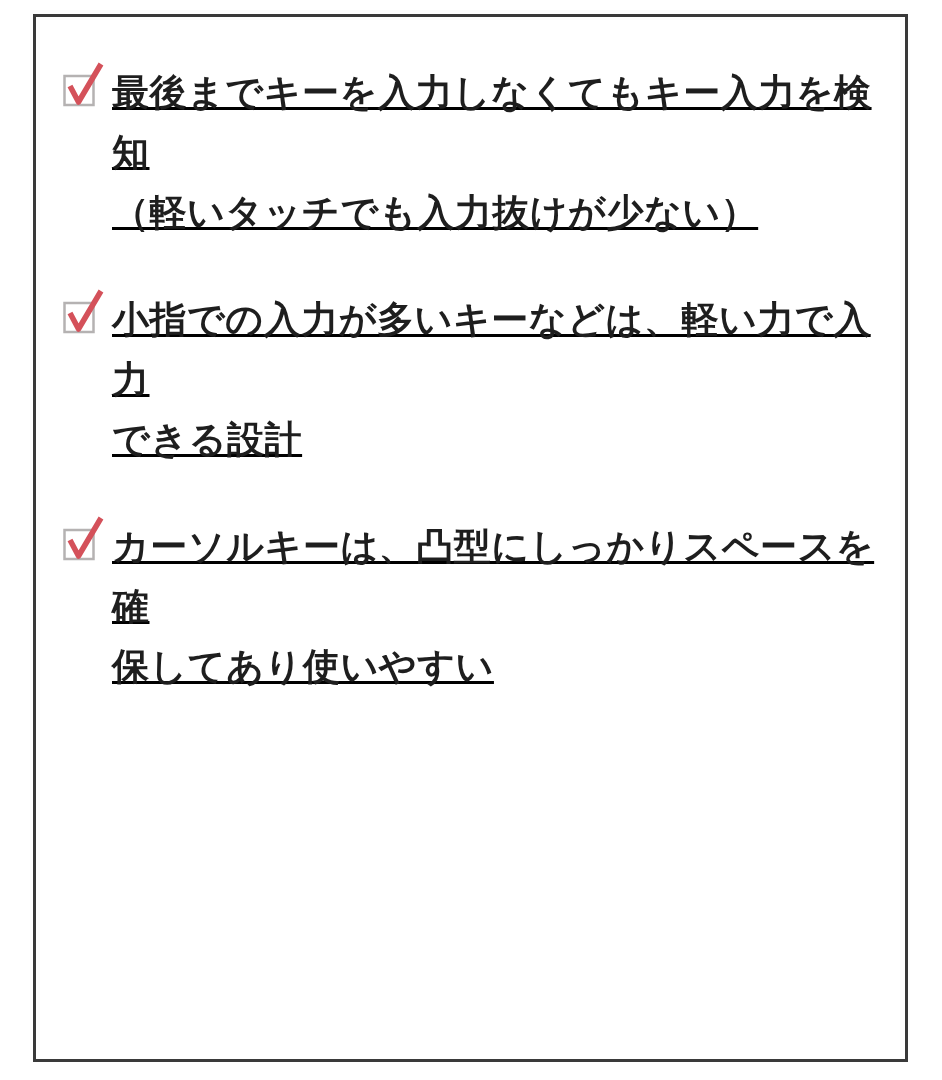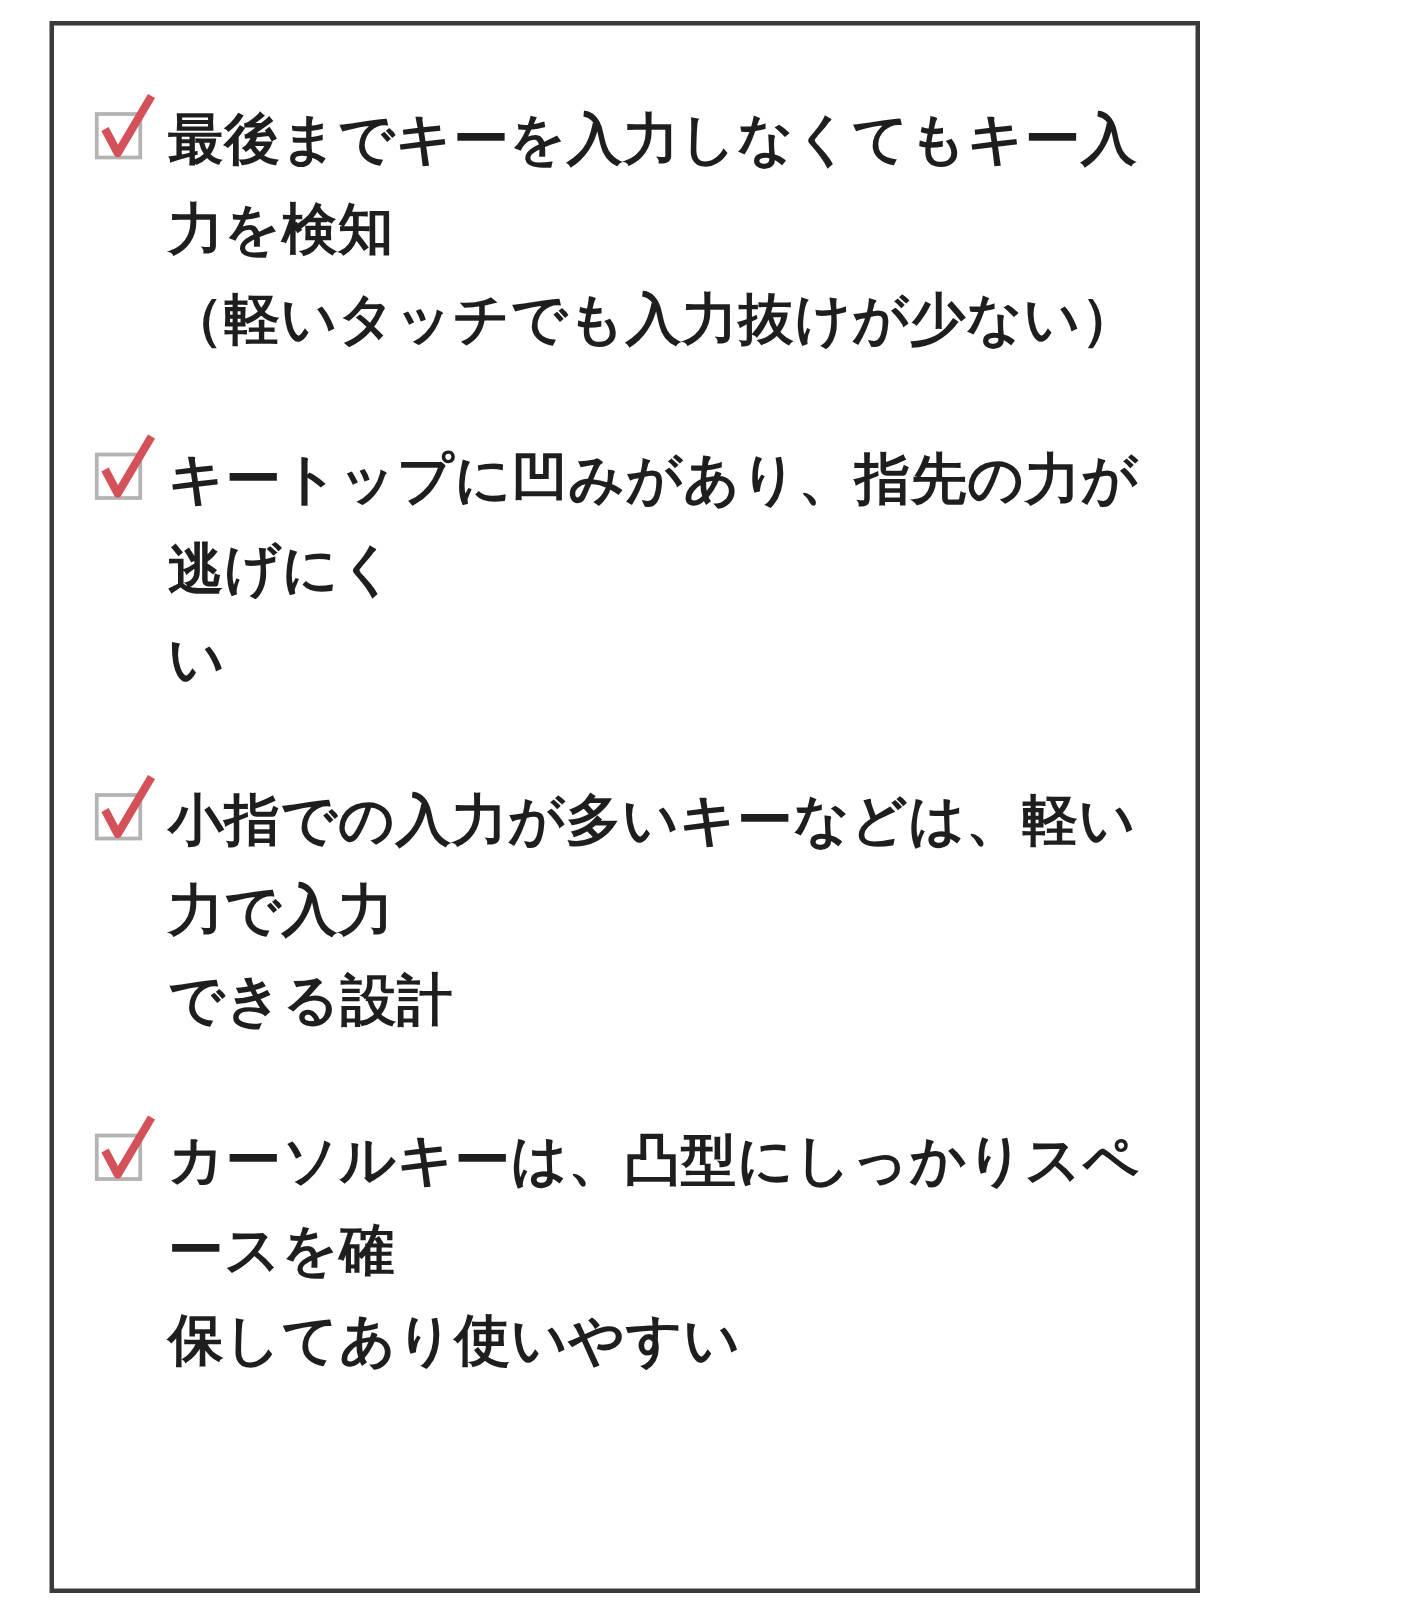--- a/index.html
+++ b/index.html
@@ -12,24 +12,25 @@
   * { margin: 0; padding: 0; box-sizing: border-box; }
   html, body {
     width: 942px; height: 1080px;
     background: var(--bg-color);
     font-family: "Liberation Sans", "DejaVu Sans", sans-serif;
     overflow: hidden;
   }
   .panel {
     position: absolute;
     left: 33px; top: 14px;
-    width: 767px; height: 1048px;
+    width: 875px; height: 1048px;
     border: 3px solid var(--border-color);
     background: var(--bg-color);
     padding: 46px 20px 0 26px;
+    text-decoration: underline;
   }
   .check-item {
     display: flex;
     align-items: flex-start;
     margin-bottom: 47px;
   }
   .checkbox-icon {
     flex: 0 0 42px;
     width: 42px; height: 50px;
     margin-top: -2px;
@@ -63,28 +64,20 @@
 
   <div class="check-item">
     <svg class="checkbox-icon" viewBox="0 0 42 50">
       <rect class="box" x="2.5" y="15" width="29" height="29"></rect>
       <polyline class="tick" points="8,25 16.5,41 39,3"></polyline>
     </svg>
     <div class="item-text">最後までキーを入力しなくてもキー入力を検知
 （軽いタッチでも入力抜けが少ない）</div>
   </div>
 
-  <div class="check-item">
-    <svg class="checkbox-icon" viewBox="0 0 42 50">
-      <rect class="box" x="2.5" y="15" width="29" height="29"></rect>
-      <polyline class="tick" points="8,25 16.5,41 39,3"></polyline>
-    </svg>
-    <div class="item-text">キートップに凹みがあり、指先の力が逃げにく
-い</div>
-  </div>
 
 
   <div class="check-item">
     <svg class="checkbox-icon" viewBox="0 0 42 50">
       <rect class="box" x="2.5" y="15" width="29" height="29"></rect>
       <polyline class="tick" points="8,25 16.5,41 39,3"></polyline>
     </svg>
     <div class="item-text">小指での入力が多いキーなどは、軽い力で入力
 できる設計</div>
   </div>

